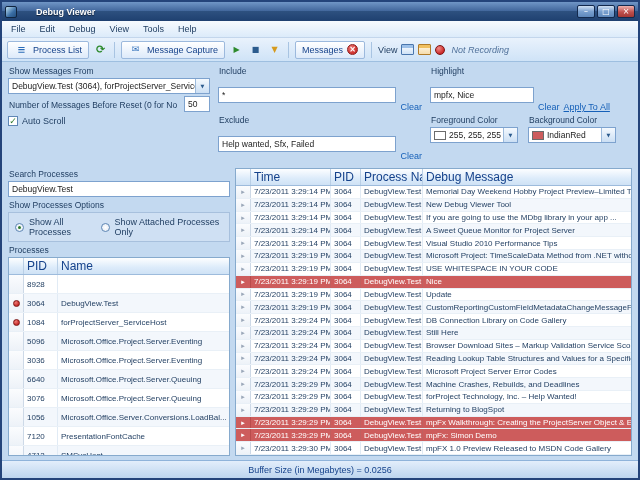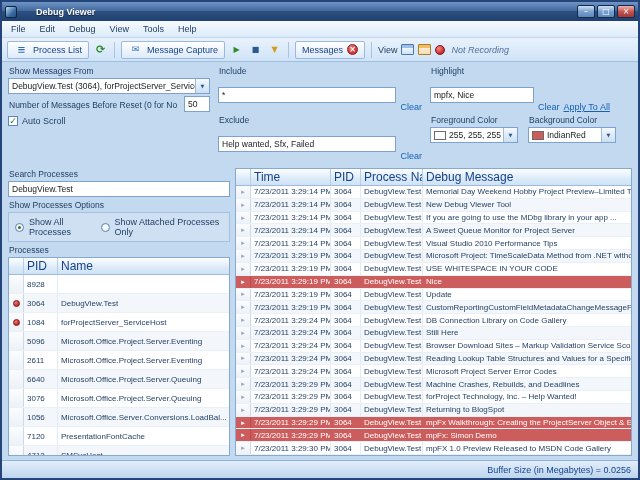--- a/index.html
+++ b/index.html
@@ -102,21 +102,21 @@
   .prow { display:flex; height:19px; flex:none; border-bottom:1px solid #e9f0f7; }
   .mrow.alt, .prow.alt { background:#f3f7fc; }
   .mrow.hl { background:#cd5c5c; color:#fff; }
   .mrow.hl .cell { border-right-color:#c06060; }
   .mrow.hl .c-gut { background:#cd5c5c; border-right-color:#b94c4c; }
   .mrow.hl .gutarrow { color:#fff; }
   .gutarrow { color:#9aa7b8; font-size:7px; font-family:"DejaVu Sans",sans-serif; }
   .reddot { width:7px; height:7px; border-radius:50%; background:radial-gradient(circle at 35% 30%, #ee7b77, #c62b28 70%); border:1px solid #7e1513; }
 
   
-  .statusbar { height:18px; flex:none; display:flex; align-items:center; justify-content:flex-end; padding:0 7px;
+  .statusbar { height:18px; flex:none; display:flex; align-items:center; justify-content:center; padding:0 7px;
     background:linear-gradient(#e3eefb,#bdd5ee); border-top:1px solid #8fb3da; color:#15428b; }
 </style>
 </head>
 <body>
 
 <div class="win">
 
   <div class="titlebar">
     <span class="appicon"></span>
     <span class="title">Debug Viewer</span>
@@ -263,21 +263,21 @@
               <div class="cell c-pid">1084</div>
               <div class="cell c-name">forProjectServer_ServiceHost</div>
             </div>
             <div class="prow alt">
               <div class="cell c-gut"></div>
               <div class="cell c-pid">5096</div>
               <div class="cell c-name">Microsoft.Office.Project.Server.Eventing</div>
             </div>
             <div class="prow">
               <div class="cell c-gut"></div>
-              <div class="cell c-pid">2611</div>
+              <div class="cell c-pid">3036</div>
               <div class="cell c-name">Microsoft.Office.Project.Server.Eventing</div>
             </div>
             <div class="prow alt">
               <div class="cell c-gut"></div>
               <div class="cell c-pid">6640</div>
               <div class="cell c-name">Microsoft.Office.Project.Server.Queuing</div>
             </div>
             <div class="prow">
               <div class="cell c-gut"></div>
               <div class="cell c-pid">3076</div>

